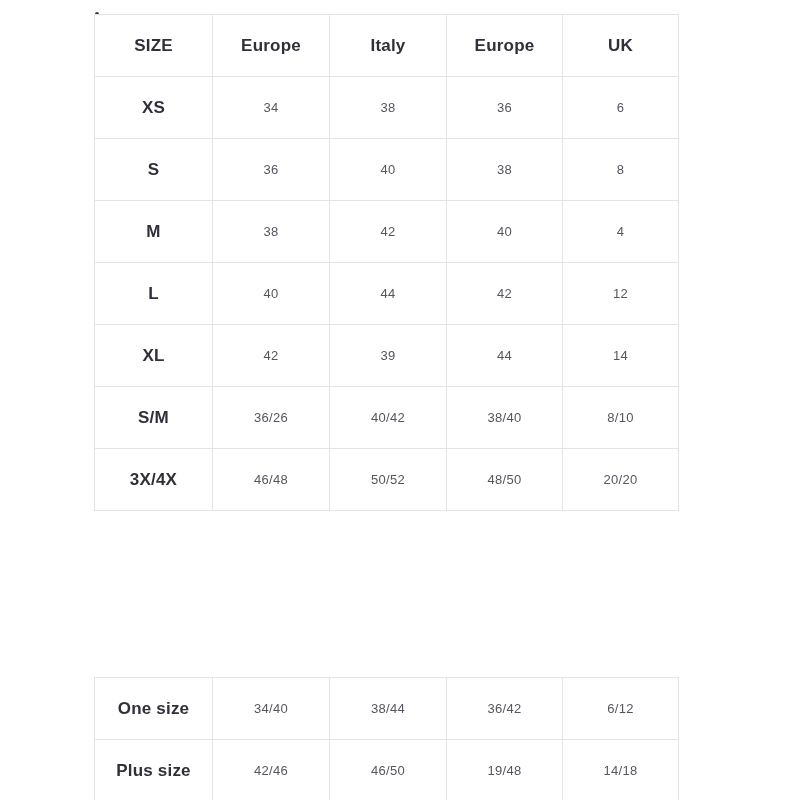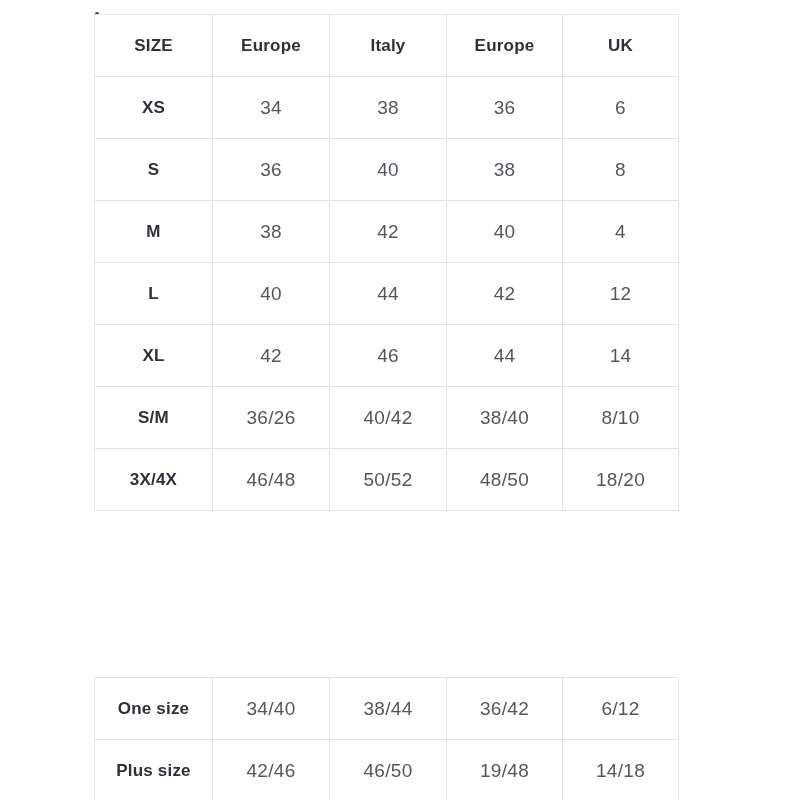--- a/index.html
+++ b/index.html
@@ -34,21 +34,21 @@
   }
   table.chart th{
     color:var(--heading);
     font-weight:700;
     font-size:17px;
     letter-spacing:.2px;
   }
   table.chart td{
     color:var(--value);
     font-weight:400;
-    font-size:19px;
+    font-size:13px;
     letter-spacing:.3px;
   }
   .vscroll-thumb{
     position:absolute;left:95px;top:0;width:4px;height:44px;
     background:var(--scrollbar);border-radius:2px;
   }
   .hscroll-thumb{
     position:absolute;left:95px;top:795px;width:615px;height:5px;
     background:var(--scrollbar);border-radius:2px;
   }
@@ -102,37 +102,37 @@
         <tr>
           <th>L</th>
           <td>40</td>
           <td>44</td>
           <td>42</td>
           <td>12</td>
         </tr>
         <tr>
           <th>XL</th>
           <td>42</td>
-          <td>46</td>
+          <td>39</td>
           <td>44</td>
           <td>14</td>
         </tr>
         <tr>
           <th>S/M</th>
           <td>36/26</td>
           <td>40/42</td>
           <td>38/40</td>
           <td>8/10</td>
         </tr>
         <tr>
           <th>3X/4X</th>
           <td>46/48</td>
           <td>50/52</td>
           <td>48/50</td>
-          <td>18/20</td>
+          <td>20/20</td>
         </tr>
       </tbody>
   </table>
 
   <table class="chart special">
     <colgroup>
       <col style="width:118px">
         <col style="width:117px">
         <col style="width:117px">
         <col style="width:116px">

